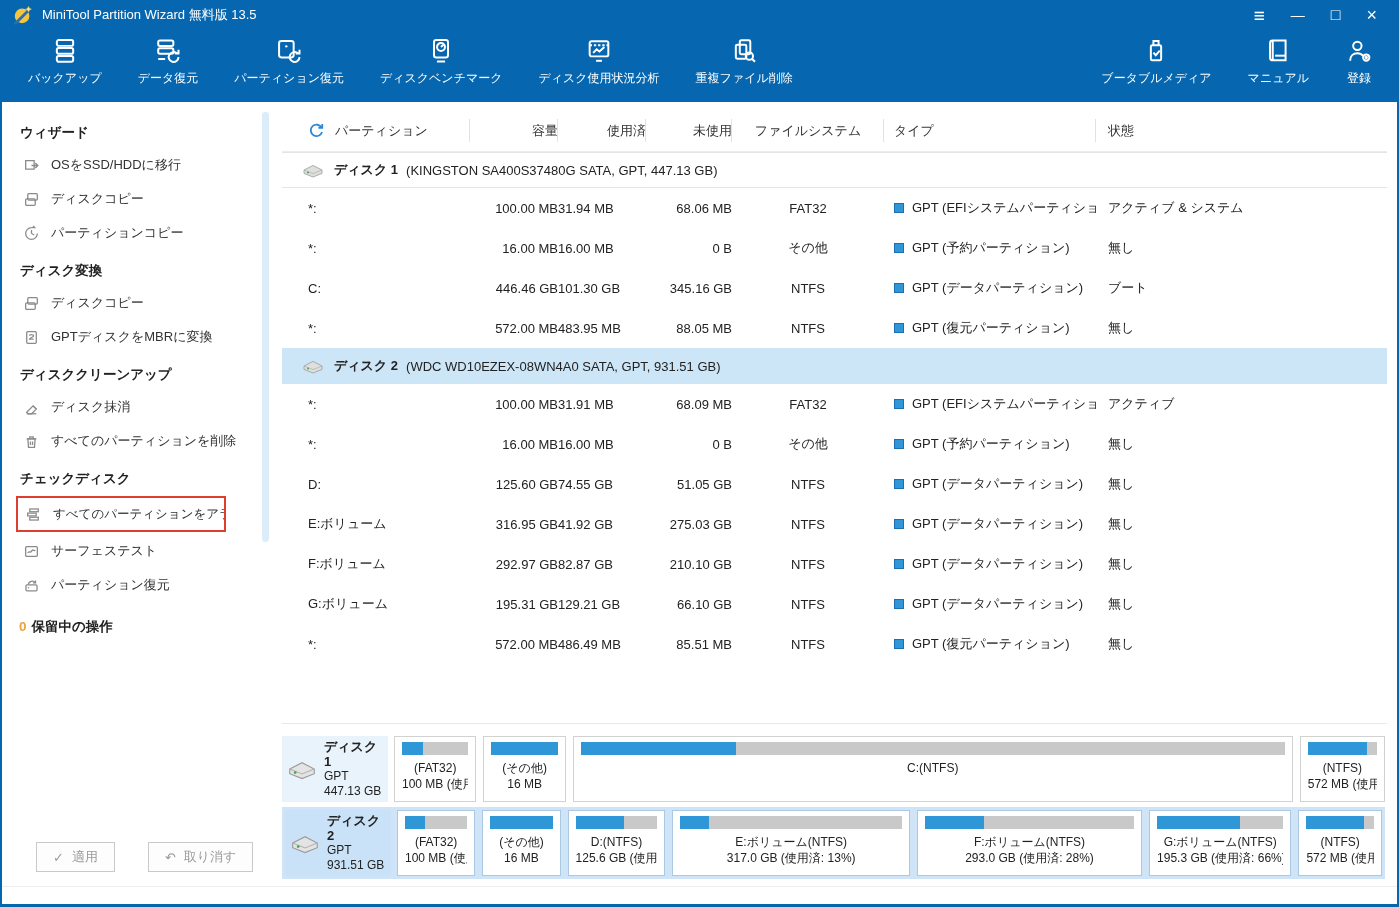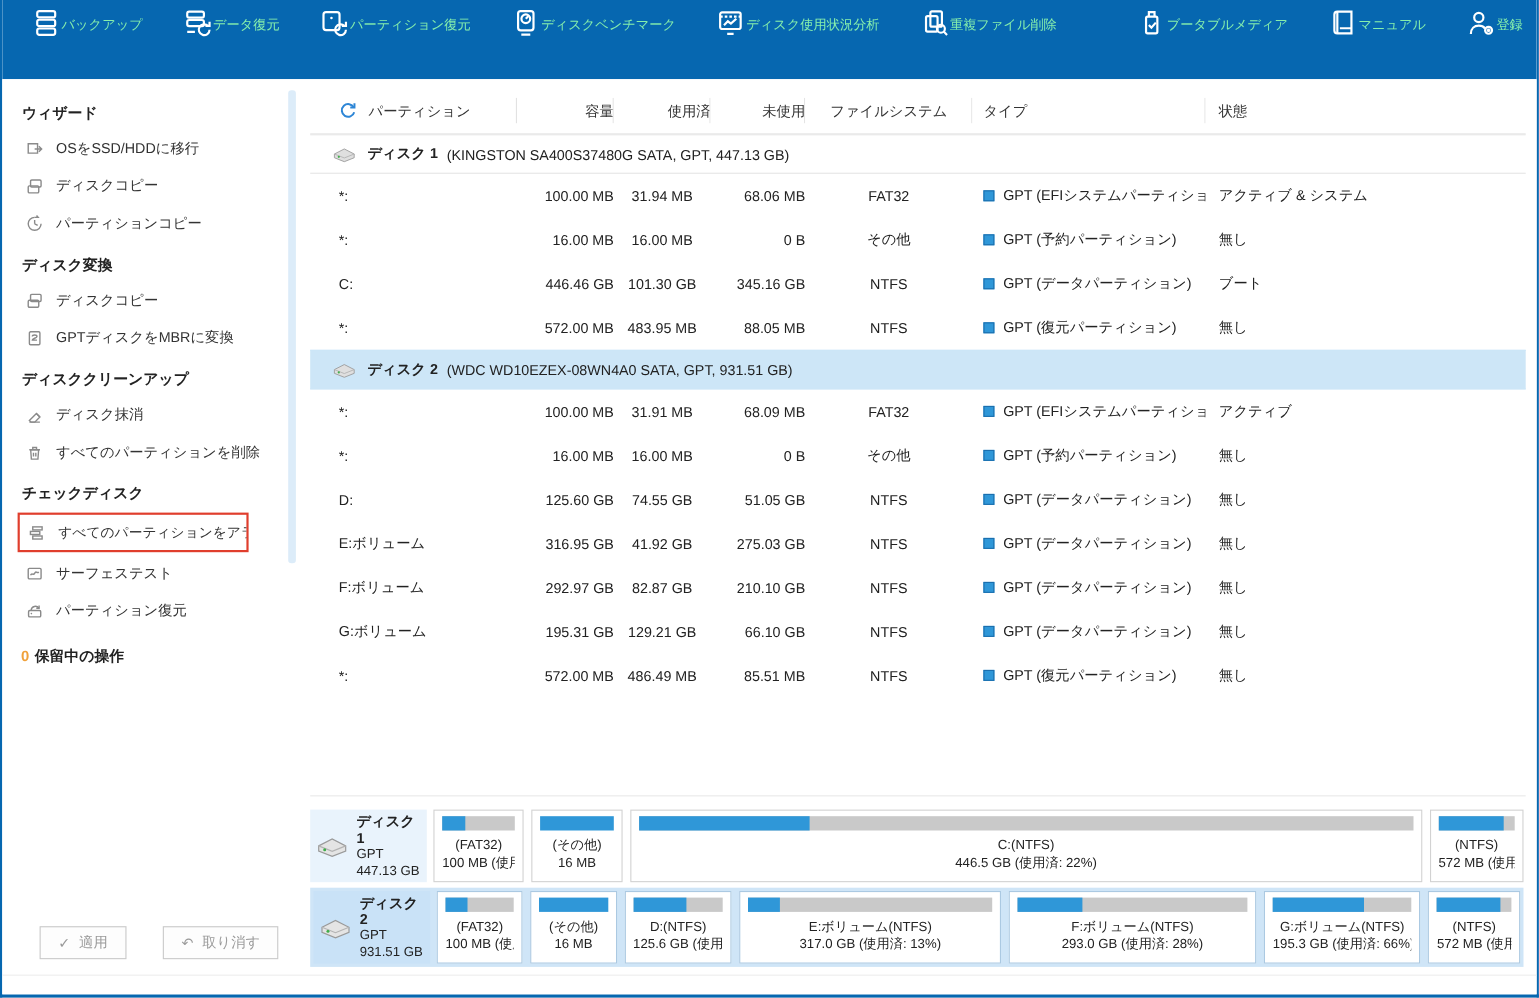--- a/index.html
+++ b/index.html
@@ -7,21 +7,21 @@
   body{font-family:"Liberation Sans","DejaVu Sans",sans-serif;}
   .window{width:1399px;height:907px;background:#fff;display:flex;flex-direction:column;
           border-left:2px solid #0667b0;border-right:2px solid #0667b0;border-bottom:3px solid #0667b0;overflow:hidden;}
   
   .titlebar{height:30px;background:#0667b0;display:flex;align-items:center;padding:0 10px;color:#fff;flex:0 0 auto;}
   .titlebar .logo{width:22px;height:22px;margin-right:8px;}
   .titlebar .tl{font-size:13px;}
   .wctrls{margin-left:auto;display:flex;align-items:center;gap:26px;font-size:14px;padding-right:10px;}
   .wctrls span{cursor:default;line-height:1;}
   .toolbar{height:72px;background:#0667b0;display:flex;align-items:flex-start;padding:4px 24px 0 26px;flex:0 0 auto;}
-  .tool{display:flex;flex-direction:row;align-items:center;margin-right:36px;color:#86efac;font-size:12px;white-space:nowrap;}
+  .tool{display:flex;flex-direction:column;align-items:center;margin-right:36px;color:#ffffff;font-size:12px;white-space:nowrap;}
   .tool .tico{height:34px;display:flex;align-items:center;}
   .tool .tlabel{margin-top:2px;}
   .tbright{margin-left:auto;display:flex;}
   .tbright .tool{margin-right:0;margin-left:36px;}
   .tabstrip{height:25px;background:#0667b0;display:flex;align-items:flex-end;padding-left:10px;flex:0 0 auto;}
   .tab{background:#fff;color:#222;font-weight:bold;font-size:13px;padding:4px 15px 5px;white-space:nowrap;}
   
   .bodyrow{flex:1;display:flex;min-height:0;background:#fff;}
   .sidebar{width:270px;flex:0 0 auto;display:flex;flex-direction:column;padding-top:10px;position:relative;}
   .sb-scroll{position:absolute;right:3px;top:10px;width:7px;height:430px;background:#dcecf9;border-radius:3px;}
@@ -33,21 +33,21 @@
   .pending{font-size:13.5px;font-weight:bold;color:#222;padding:16px 0 0 17px;}
   .pending .zero{color:#f0a13a;margin-right:5px;}
   .side-btns{margin-top:auto;display:flex;gap:33px;padding:0 0 14px 34px;}
   .gbtn{border:1px solid #c9c9c9;background:#fdfdfd;color:#9a9a9a;font-size:13px;padding:5px 16px;display:flex;align-items:center;gap:8px;white-space:nowrap;}
   
   .main{flex:1;display:flex;flex-direction:column;min-width:0;padding:8px 10px 0 10px;}
   .thead{display:flex;height:42px;align-items:center;border-bottom:1px solid #ececec;font-size:13px;color:#333;flex:0 0 auto;}
   .c{flex:0 0 auto;overflow:hidden;white-space:nowrap;}
   .cn{width:188px;padding-left:26px;display:flex;align-items:center;gap:10px;}
   .cr{width:88px;text-align:right;}
-  .cu{width:88px;text-align:center;}
+  .cu{width:88px;text-align:left;}
   .cf{width:86px;text-align:right;}
   .cs{width:152px;text-align:center;}
   .ct{width:212px;padding-left:10px;display:flex;align-items:center;gap:8px;}
   .cx{flex:1 1 auto;padding-left:12px;}
   .thead .c{position:relative;height:100%;display:flex;align-items:center;}
   .thead .cr,.thead .cu,.thead .cf{justify-content:flex-end;}
   .thead .cs{justify-content:center;}
   .thead .c:not(.cx)::after{content:'';position:absolute;right:0;top:9px;bottom:9px;width:1px;background:#e2e2e2;}
   .trow{display:flex;height:40px;align-items:center;font-size:13px;color:#222;flex:0 0 auto;}
   .grow{display:flex;height:36px;align-items:center;font-size:13px;color:#222;border-top:1px solid #e5e5e5;border-bottom:1px solid #e5e5e5;padding-left:20px;gap:8px;flex:0 0 auto;white-space:nowrap;}
@@ -69,20 +69,34 @@
   .bar i{display:block;height:100%;background:#2f97d8;}
   .bl{font-size:12px;line-height:16px;white-space:nowrap;overflow:hidden;color:#222;}
   .bottombar{height:18px;background:#fff;border-top:1px solid #ededed;flex:0 0 auto;}
   svg{display:block;}
 </style>
 </head>
 <body>
 
 <div class="window">
 
+  <div class="titlebar">
+    <svg class="logo" viewBox="0 0 24 24">
+      <circle cx="11" cy="13" r="8" fill="#f5c53c"></circle>
+      <path d="M4 21L19 6" stroke="#2b6fb3" stroke-width="3" stroke-linecap="round"></path>
+      <path d="M18 2.6l1 2 2.2 1-2.2 1-1 2-1-2-2.2-1 2.2-1z" fill="#fde9a8" stroke="#e8b83a" stroke-width=".6"></path>
+    </svg>
+    <span class="tl">MiniTool Partition Wizard 無料版 13.5</span>
+    <div class="wctrls">
+      <span style="font-size:19px;">≡</span>
+      <span>—</span>
+      <span style="font-size:16px;">□</span>
+      <span style="font-size:18px;">×</span>
+    </div>
+  </div>
 
   <div class="toolbar">
     <div class="tool">
       <span class="tico">
           <svg width="28" height="28" viewBox="0 0 24 24" fill="none" stroke="#fff" stroke-width="1.7">
             <rect x="5" y="2.6" width="14" height="5" rx="1.6"></rect>
             <rect x="5" y="9.4" width="14" height="5" rx="1.6"></rect>
             <rect x="5" y="16.2" width="14" height="5" rx="1.6"></rect>
           </svg>
         </span>
@@ -485,21 +499,20 @@
                   <i style="width: 100%;"></i>
                 </div>
               <div class="bl">(その他)</div>
               <div class="bl">16 MB</div>
             </div>
             <div class="blk" style="flex-grow: 742; flex-basis: 0px;">
               <div class="bar">
                   <i style="width: 22%;"></i>
                 </div>
               <div class="bl">C:(NTFS)</div>
-              <div class="bl">446.5 GB (使用済: 22%)</div>
             </div>
             <div class="blk" style="flex-grow: 73; flex-basis: 0px;">
               <div class="bar">
                   <i style="width: 85%;"></i>
                 </div>
               <div class="bl">(NTFS)</div>
               <div class="bl">572 MB (使用済: 85%)</div>
             </div>
           </div>
         </div>

